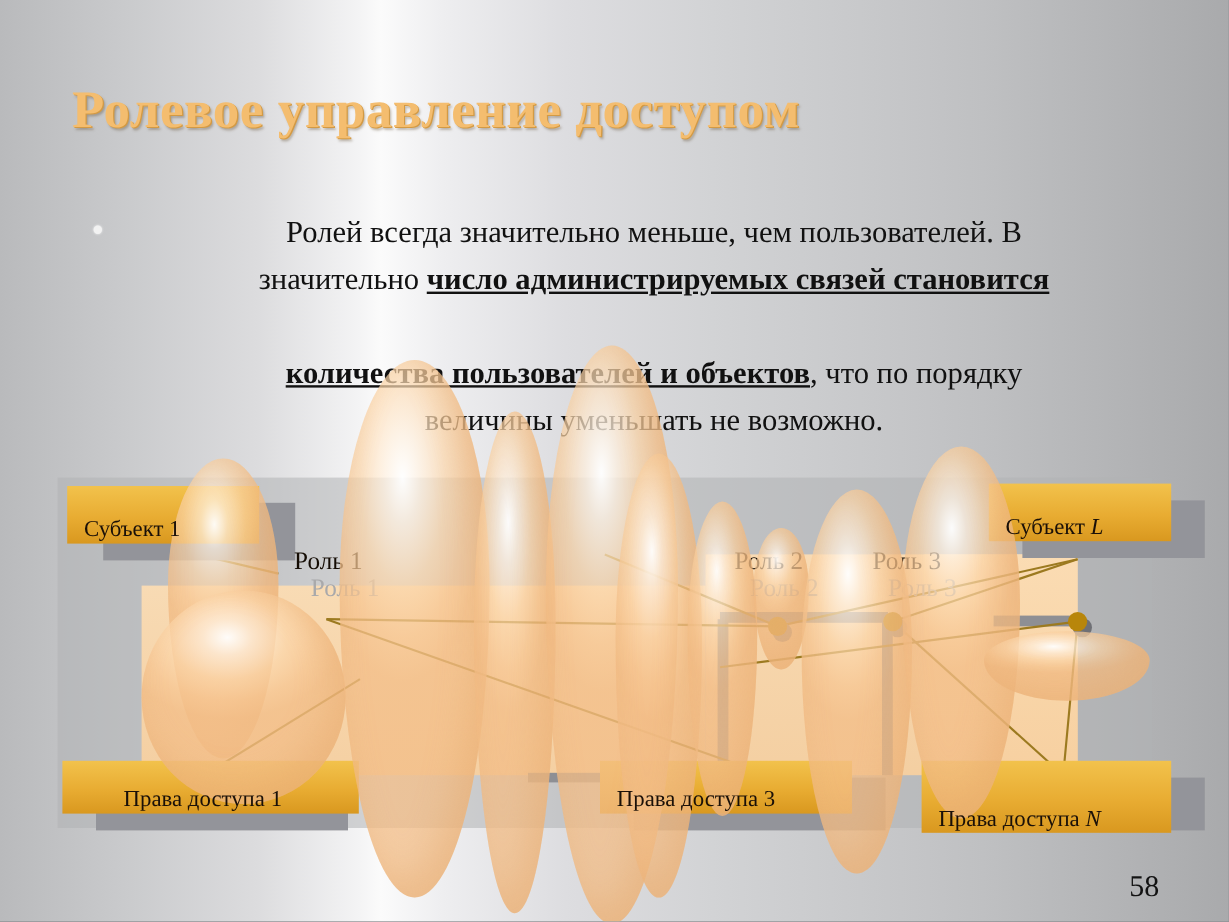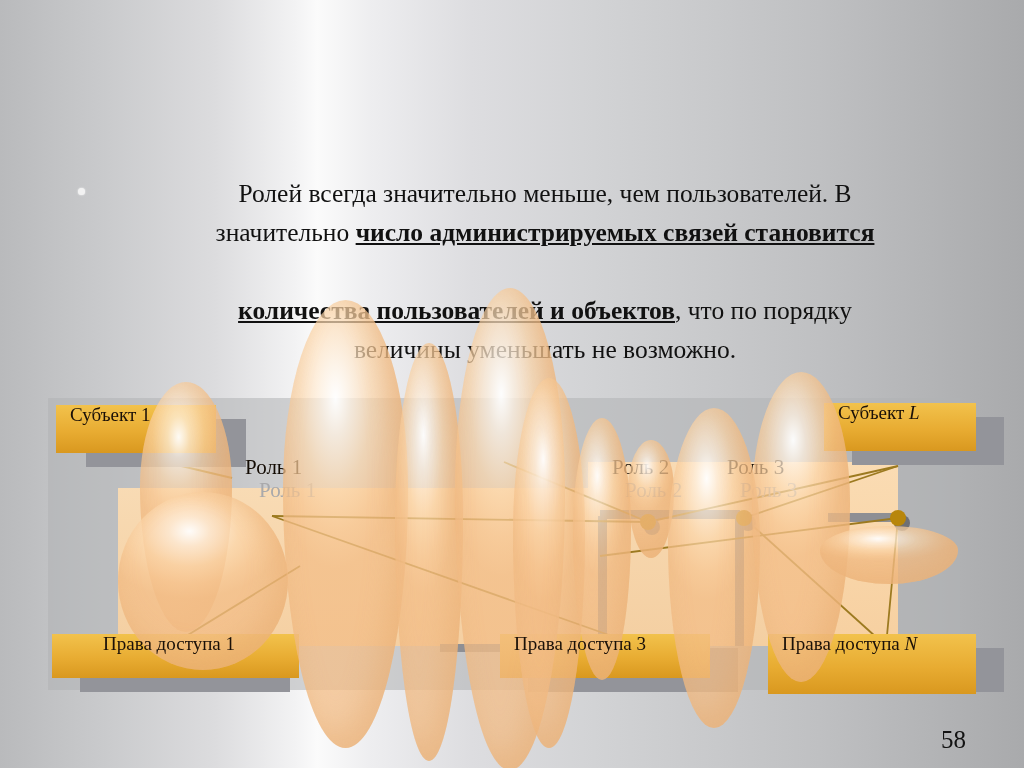--- a/index.html
+++ b/index.html
@@ -85,21 +85,21 @@
   }
   .diagram svg { display:block; }
 
   
   .dbox {
     position: absolute;
     color: #1a1008;
     font-size: 19px;
     line-height: 1.1;
     display: flex;
-    align-items: flex-start;
+    align-items: flex-end;
     white-space: nowrap;
   }
   .dbox .shadow-plate {
     position: absolute;
     background: #93949a;
   }
   .dbox .plate {
     position: absolute;
     left: 0; top: 0; right: 0; bottom: 0;
     background: linear-gradient(180deg, #f2c24c 0%, #e8ac32 55%, #d9981f 100%);
@@ -155,20 +155,21 @@
     bottom: 14px;
     font-size: 25px;
     color: #131313;
   }
 </style>
 </head>
 <body>
 
 <div id="slide">
 
+  <div class="title">Ролевое управление доступом</div>
 
   <div class="body-block">
     <span class="bullet-dot"></span>
     <div class="para">
       <span>Ролей всегда значительно меньше, чем пользователей. В</span><br>
       <span>значительно </span><span class="u">число администрируемых связей становится</span><br>
       <br>
       <span class="u">количества пользователей и объектов</span><span>, что по порядку</span><br>
       <span>величины уменьшать не возможно.</span>
     </div>

